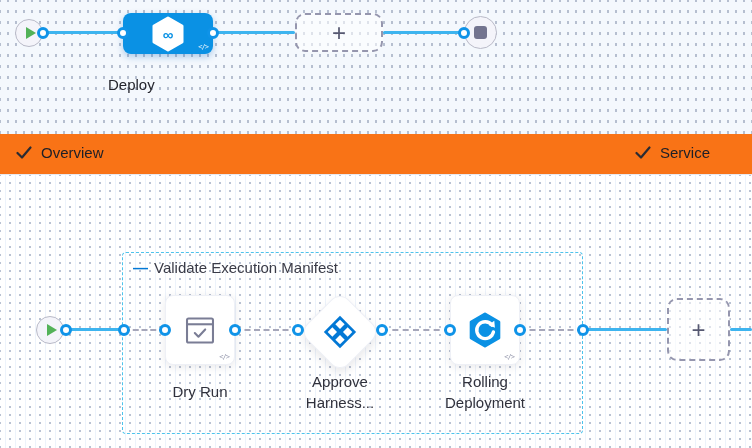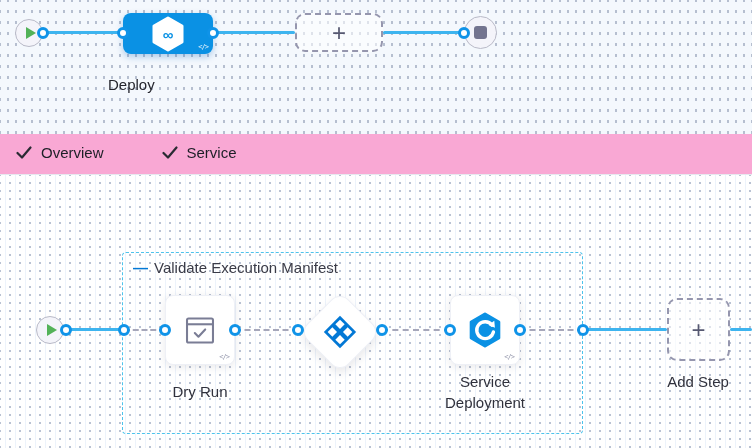--- a/index.html
+++ b/index.html
@@ -45,22 +45,22 @@
     background:rgba(255,255,255,.55);
     display:flex; align-items:center; justify-content:center; cursor:pointer;
   }
   .plus-glyph { font-size:24px; font-weight:300; color:#565871; line-height:1; }
 
   .node-label { position:absolute; font-size:15px; color:#24252d; }
 
   
   .tab-bar {
     position:absolute; left:0; top:134px; width:752px; height:41px;
-    background:#f9a8d4; border-bottom:1px solid #e7e9ef;
-    display:flex; align-items:stretch;
+    background:#f97316; border-bottom:1px solid #e7e9ef;
+    display:flex; align-items:stretch;justify-content:space-between;
   }
   .tab {
     display:flex; align-items:center; gap:9px; padding:0 16px; margin-right:26px;
     cursor:pointer; border-bottom:3px solid transparent;
   }
   .tab .lbl { font-size:15px; color:#1d1f27; white-space:nowrap; }
   .tab.active { border-bottom-color:#0278d5; }
   .tab.active .lbl { font-weight:700; }
 
   
@@ -204,17 +204,17 @@
     <div class="ring" style="left:118px; top:149px;"></div>
     <div class="ring" style="left:159px; top:149px;"></div>
     <div class="ring" style="left:229px; top:149px;"></div>
     <div class="ring" style="left:292px; top:149px;"></div>
     <div class="ring" style="left:376px; top:149px;"></div>
     <div class="ring" style="left:444px; top:149px;"></div>
     <div class="ring" style="left:514px; top:149px;"></div>
     <div class="ring" style="left:577px; top:149px;"></div>
 
     <div class="step-label" style="left:150px; top:206px; width:100px;">Dry Run</div>
-    <div class="step-label" style="left:435px; top:196px; width:100px;">Service Deployment</div>
-    <div class="step-label" style="left:648px; top:196px; width:100px;">Add Step</div>
+    <div class="step-label" style="left:300px; top:196px; width:80px;">Approve Harness...</div>
+    <div class="step-label" style="left:435px; top:196px; width:100px;">Rolling Deployment</div>
   </div>
 
 </div>
 
 </body></html>

